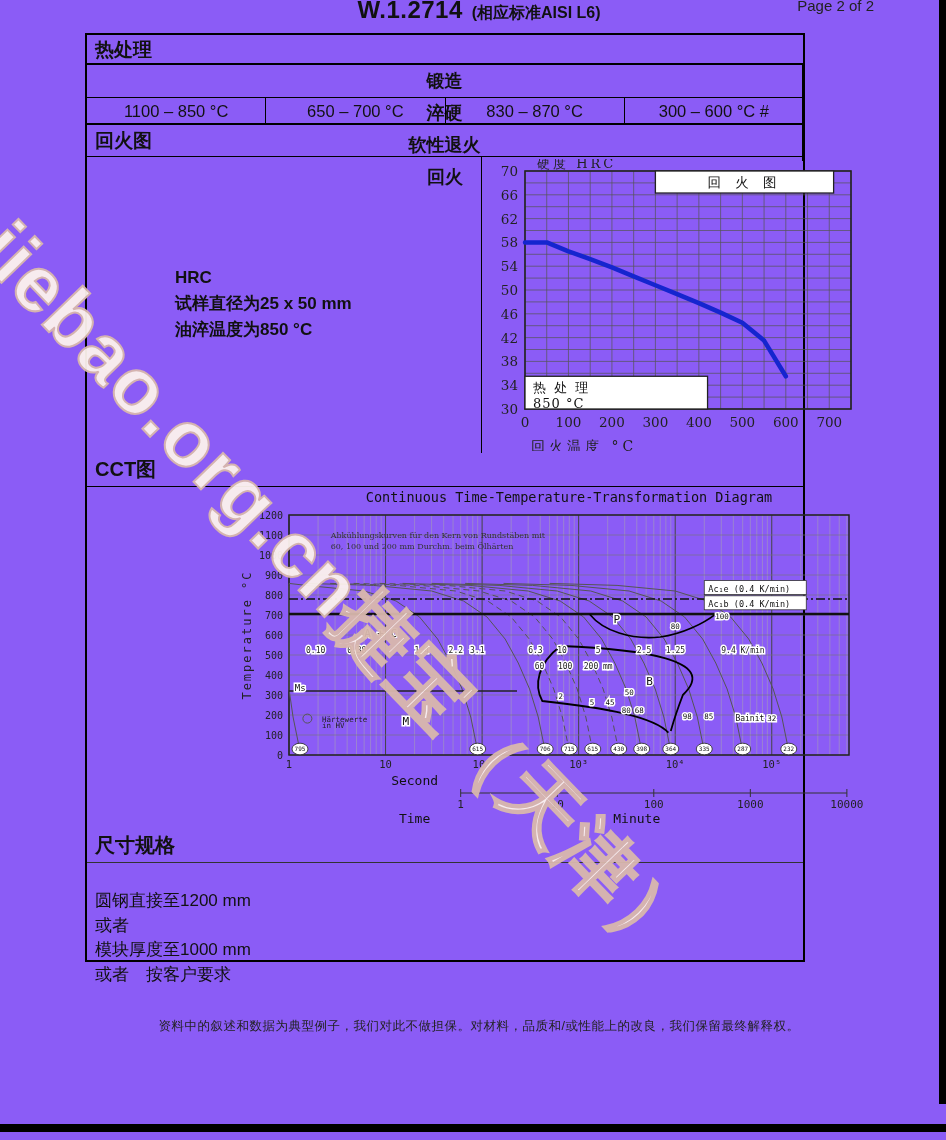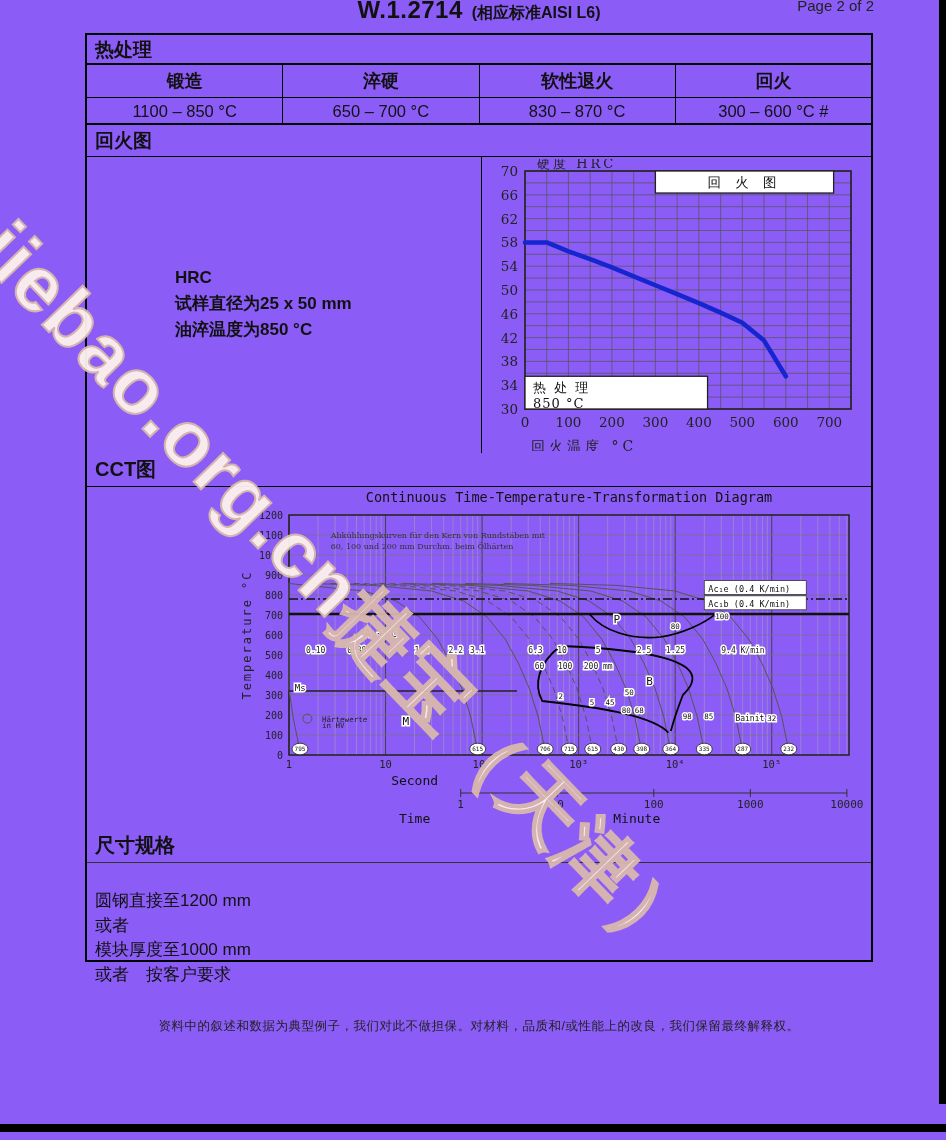--- a/index.html
+++ b/index.html
@@ -5,26 +5,26 @@
   html,body{margin:0;padding:0;background:#e8e8e8;}
   #page{position:relative;width:946px;height:1140px;background:#8b5cf6;overflow:hidden;
         font-family:"Liberation Sans",sans-serif;color:#111;}
   .abs{position:absolute;}
   
   #doc-title{left:85px;top:-4px;width:788px;text-align:center;}
   #doc-title .code{font-size:24px;font-weight:bold;letter-spacing:.5px;}
   #doc-title .suffix{font-size:16px;font-weight:bold;}
   #page-indicator{right:72px;top:-3px;font-size:15px;color:#222;}
   
-  #main-box{left:85px;top:33px;width:788px;height:929px;border:2.5px solid #000;box-sizing:border-box;}
+  #main-box{left:85px;top:33px;width:720px;height:929px;border:2.5px solid #000;box-sizing:border-box;}
   .section-head{position:absolute;left:0;width:100%;box-sizing:border-box;padding-left:8px;
                 font-weight:bold;border-bottom:2px solid #000;}
   #sec-heat{top:0;height:30px;line-height:29px;font-size:19px;}
   .ht-row{position:absolute;left:0;width:100%;display:flex;box-sizing:border-box;}
-  #ht-cols{top:30px;height:33px;border-bottom:1.5px solid #000;}
+  #ht-cols{top:30px;height:33px;border-bottom:1.5px solid #000;flex-direction:column;}
   #ht-vals{top:63px;height:27px;border-bottom:2px solid #000;}
   .ht-cell{flex:1;text-align:center;border-right:1.5px solid #000;box-sizing:border-box;}
   .ht-cell:last-child{border-right:none;}
   #ht-cols .ht-cell{line-height:32px;font-size:18px;font-weight:bold;}
   #ht-vals .ht-cell{line-height:26px;font-size:16.5px;}
   #sec-temper{top:90px;height:32px;line-height:31px;font-size:19px;border-bottom:1.5px solid #000;}
   #temper-region{position:absolute;top:122px;left:0;width:100%;height:296px;}
   #temper-left{position:absolute;left:0;top:0;width:395px;height:296px;border-right:1.5px solid #000;box-sizing:border-box;}
   #temper-note{position:absolute;left:88px;top:108px;font-size:17px;line-height:26px;font-weight:600;}
   #temper-chart-wrap{position:absolute;left:398px;top:2px;}

